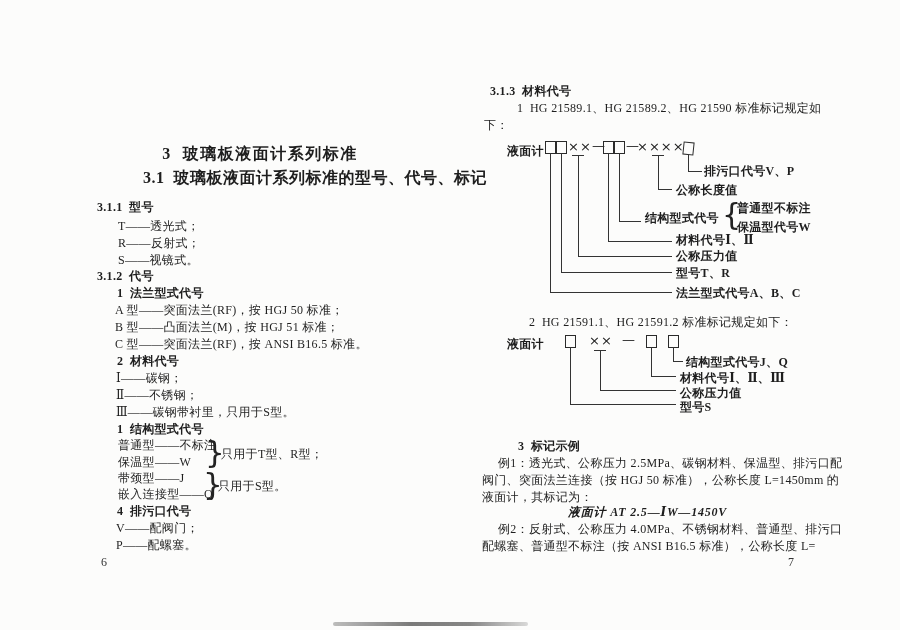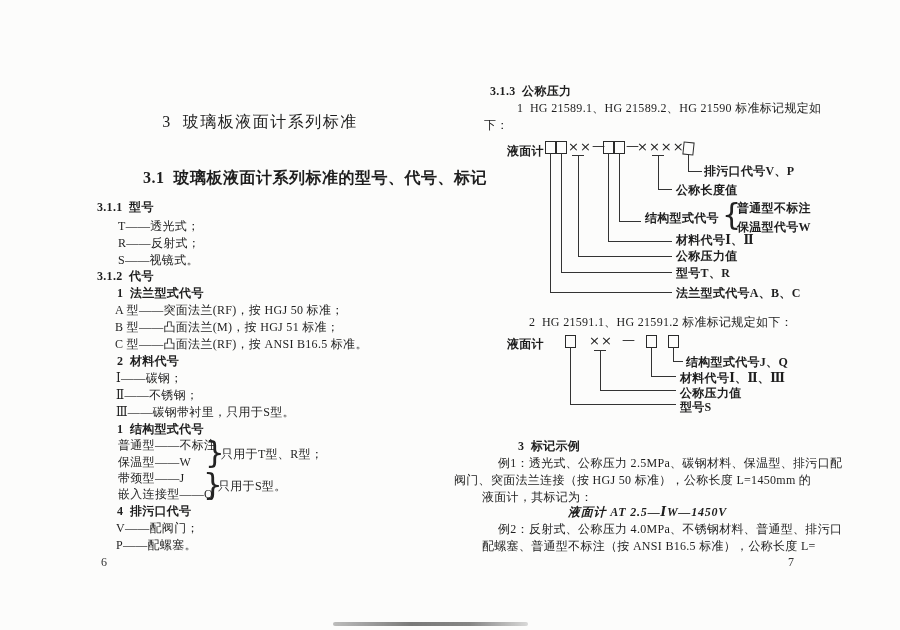--- a/index.html
+++ b/index.html
@@ -5,21 +5,21 @@
   html,body{margin:0;padding:0;}
   body{
     width:900px;height:630px;position:relative;overflow:hidden;
     background:#fcfcfb;
     font-family:"Liberation Serif","DejaVu Serif","DejaVu Sans",serif;
     color:#1d1d1d;
   }
   .scan{position:absolute;inset:0;}
   .ln{position:absolute;font-size:12px;line-height:1.25;white-space:pre;color:#1e1e1e;letter-spacing:.3px;}
   .b{font-weight:bold;}
-  .title{font-size:16px;font-weight:normal;letter-spacing:1.5px;}
+  .title{font-size:16px;font-weight:bold;letter-spacing:1.5px;margin-top:32px;}
   .sub{font-size:16px;font-weight:bold;letter-spacing:.5px;}
   .sq{position:absolute;width:9px;height:11px;border:1.4px solid #2a2a2a;background:transparent;}
   .vline{position:absolute;width:0;border-left:1.2px solid #333;}
   .hline{position:absolute;height:0;border-top:1.2px solid #333;}
   .sym{position:absolute;font-size:13px;letter-spacing:1px;color:#222;font-family:"DejaVu Sans",sans-serif;}
   .brace{position:absolute;color:#222;font-family:"DejaVu Sans",sans-serif;font-weight:400;}
   .pgno{font-size:12px;color:#333;}
   .smudge{position:absolute;top:622px;left:333px;width:195px;height:4px;border-radius:2px;
     background:linear-gradient(90deg,rgba(70,70,70,.35),rgba(35,35,35,.6) 40%,rgba(35,35,35,.55) 70%,rgba(110,110,110,.25));
     filter:blur(.7px);}
@@ -35,21 +35,21 @@
 
   <div class="ln b" style="top:200px;left:97px;">3.1.1  型号</div>
   <div class="ln" style="top:219px;left:118px;">T——透光式；</div>
   <div class="ln" style="top:236px;left:118px;">R——反射式；</div>
   <div class="ln" style="top:253px;left:118px;">S——视镜式。</div>
 
   <div class="ln b" style="top:269px;left:97px;">3.1.2  代号</div>
   <div class="ln b" style="top:286px;left:117px;">1  法兰型式代号</div>
   <div class="ln" style="top:303px;left:115px;">A 型——突面法兰(RF)，按 HGJ 50 标准；</div>
   <div class="ln" style="top:320px;left:115px;">B 型——凸面法兰(M)，按 HGJ 51 标准；</div>
-  <div class="ln" style="top:337px;left:115px;">C 型——凸面法兰(RF)，按 ANSI B16.5 标准。</div>
+  <div class="ln" style="top:337px;left:115px;">C 型——突面法兰(RF)，按 ANSI B16.5 标准。</div>
 
   <div class="ln b" style="top:354px;left:117px;">2  材料代号</div>
   <div class="ln" style="top:371px;left:116px;">Ⅰ——碳钢；</div>
   <div class="ln" style="top:388px;left:116px;">Ⅱ——不锈钢；</div>
   <div class="ln" style="top:405px;left:116px;">Ⅲ——碳钢带衬里，只用于S型。</div>
 
   <div class="ln b" style="top:422px;left:117px;">1  结构型式代号</div>
   <div class="ln" style="top:438px;left:118px;">普通型——不标注</div>
   <div class="ln" style="top:455px;left:118px;">保温型——W</div>
   <div class="brace" style="top:434px;left:205px;font-size:31px;">}</div>
@@ -58,21 +58,21 @@
   <div class="ln" style="top:487px;left:118px;">嵌入连接型——Q</div>
   <div class="brace" style="top:466px;left:203px;font-size:31px;">}</div>
   <div class="ln" style="top:479px;left:218px;">只用于S型。</div>
 
   <div class="ln b" style="top:504px;left:117px;">4  排污口代号</div>
   <div class="ln" style="top:521px;left:116px;">V——配阀门；</div>
   <div class="ln" style="top:538px;left:116px;">P——配螺塞。</div>
 
   <div class="ln pgno" style="top:555px;left:101px;">6</div>
 
-  <div class="ln b" style="top:84px;left:490px;">3.1.3  公称压力</div>
+  <div class="ln b" style="top:84px;left:490px;">3.1.3  材料代号</div>
   <div class="ln" style="top:101px;left:517px;">1  HG 21589.1、HG 21589.2、HG 21590 标准标记规定如</div>
   <div class="ln" style="top:118px;left:484px;">下：</div>
 
   <div class="ln b" style="top:144px;left:507px;">液面计</div>
   <span class="sq" style="top:141px;left:545px;"></span>
   <span class="sq" style="top:141px;left:556px;"></span>
   <div class="sym" style="top:139px;left:568px;">××</div>
   <div class="sym" style="top:138px;left:592px;">—</div>
   <span class="sq" style="top:141px;left:603px;"></span>
   <span class="sq" style="top:141px;left:614px;"></span>
@@ -126,21 +126,21 @@
   <div class="vline" style="top:347px;left:673px;height:14px;"></div>
   <div class="hline" style="top:361px;left:673px;width:10px;"></div>
 
   <div class="ln b" style="top:355px;left:686px;">结构型式代号J、Q</div>
   <div class="ln b" style="top:371px;left:680px;">材料代号Ⅰ、Ⅱ、Ⅲ</div>
   <div class="ln b" style="top:386px;left:680px;">公称压力值</div>
   <div class="ln b" style="top:400px;left:680px;">型号S</div>
 
   <div class="ln b" style="top:439px;left:518px;">3  标记示例</div>
   <div class="ln" style="top:456px;left:498px;">例1：透光式、公称压力 2.5MPa、碳钢材料、保温型、排污口配</div>
-  <div class="ln" style="top:473px;left:454px;">阀门、突面法兰连接（按 HGJ 50 标准），公称长度 L=1450mm 的</div>
+  <div class="ln" style="top:473px;left:482px;">阀门、突面法兰连接（按 HGJ 50 标准），公称长度 L=1450mm 的</div>
   <div class="ln" style="top:490px;left:482px;">液面计，其标记为：</div>
   <div class="ln b" style="top:505px;left:568px;letter-spacing:.8px;font-style:italic;">液面计 AT 2.5—ⅠW—1450V</div>
   <div class="ln" style="top:522px;left:498px;">例2：反射式、公称压力 4.0MPa、不锈钢材料、普通型、排污口</div>
   <div class="ln" style="top:539px;left:482px;">配螺塞、普通型不标注（按 ANSI B16.5 标准），公称长度 L=</div>
 
   <div class="ln pgno" style="top:555px;left:788px;">7</div>
 
   <div class="smudge"></div>
 </div>
 

